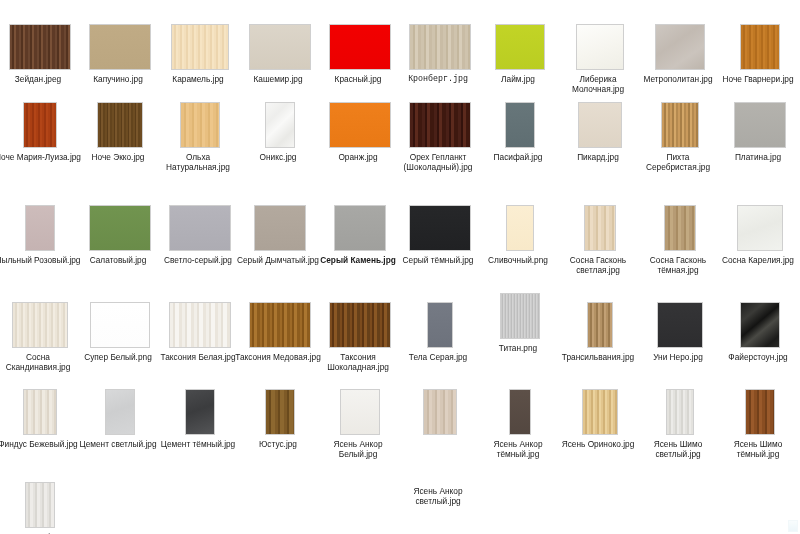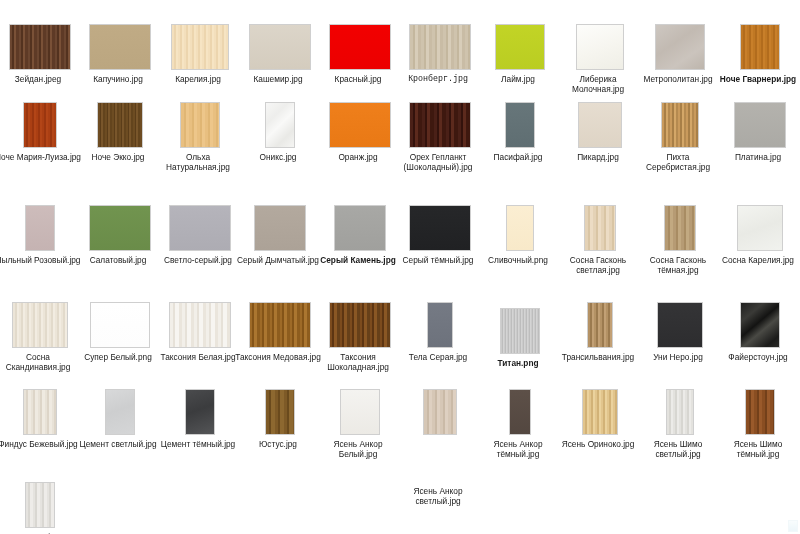--- a/index.html
+++ b/index.html
@@ -73,21 +73,21 @@
     <div class="file-cell" style="left: 80px; top: 8px;">
       <div class="thumb-box">
         <div class="thumb" style="width: 62px; height: 46px; background-image: linear-gradient(rgb(192, 171, 133) 0%, rgb(187, 166, 128) 100%);"></div>
       </div>
       <div class="file-label">Капучино.jpg</div>
     </div>
     <div class="file-cell" style="left: 160px; top: 8px;">
       <div class="thumb-box">
         <div class="thumb" style="width: 58px; height: 46px; background-image: repeating-linear-gradient(90deg, rgb(243, 223, 188) 0px, rgb(243, 223, 188) 2px, rgb(236, 213, 174) 2px, rgb(236, 213, 174) 4px, rgb(246, 228, 195) 4px, rgb(246, 228, 195) 6px);"></div>
       </div>
-      <div class="file-label">Карелия.jpg</div>
+      <div class="file-label">Карамель.jpg</div>
     </div>
     <div class="file-cell" style="left: 240px; top: 8px;">
       <div class="thumb-box">
         <div class="thumb" style="width: 62px; height: 46px; background-image: linear-gradient(rgb(220, 213, 201) 0%, rgb(212, 204, 190) 100%);"></div>
       </div>
       <div class="file-label">Кашемир.jpg</div>
     </div>
     <div class="file-cell" style="left: 320px; top: 8px;">
       <div class="thumb-box">
         <div class="thumb" style="width: 62px; height: 46px; background-image: linear-gradient(rgb(242, 0, 0) 0%, rgb(236, 0, 0) 100%);"></div>
@@ -111,21 +111,21 @@
         <div class="thumb" style="width: 48px; height: 46px; background-image: linear-gradient(160deg, rgb(253, 253, 251) 0%, rgb(246, 245, 239) 55%, rgb(239, 238, 230) 100%);"></div>
       </div>
       <div class="file-label">Либерика Молочная.jpg</div>
     </div>
     <div class="file-cell" style="left: 640px; top: 8px;">
       <div class="thumb-box">
         <div class="thumb" style="width: 50px; height: 46px; background-image: linear-gradient(145deg, rgb(205, 199, 193) 0%, rgb(194, 186, 178) 40%, rgb(203, 196, 189) 70%, rgb(189, 181, 172) 100%);"></div>
       </div>
       <div class="file-label">Метрополитан.jpg</div>
     </div>
-    <div class="file-cell" style="left: 720px; top: 8px; font-weight: bold;">
+    <div class="file-cell" style="left: 720px; top: 8px;">
       <div class="thumb-box">
         <div class="thumb" style="width: 40px; height: 46px; background-image: repeating-linear-gradient(90deg, rgb(192, 120, 36) 0px, rgb(192, 120, 36) 2px, rgb(178, 108, 29) 2px, rgb(178, 108, 29) 4px, rgb(200, 127, 42) 4px, rgb(200, 127, 42) 6px);"></div>
       </div>
       <div class="file-label">Ноче Гварнери.jpg</div>
     </div>
     <div class="file-cell" style="left: 0px; top: 86px;">
       <div class="thumb-box">
         <div class="thumb" style="width: 34px; height: 46px; background-image: repeating-linear-gradient(90deg, rgb(171, 63, 19) 0px, rgb(171, 63, 19) 2px, rgb(155, 54, 15) 2px, rgb(155, 54, 15) 4px, rgb(179, 69, 23) 4px, rgb(179, 69, 23) 6px);"></div>
       </div>
       <div class="file-label">Ноче Мария-Луиза.jpg</div>
@@ -273,21 +273,21 @@
         <div class="thumb" style="width: 62px; height: 46px; background-image: repeating-linear-gradient(90deg, rgb(124, 75, 29) 0px, rgb(124, 75, 29) 2px, rgb(93, 53, 18) 2px, rgb(93, 53, 18) 4px, rgb(138, 87, 36) 4px, rgb(138, 87, 36) 7px, rgb(103, 64, 25) 7px, rgb(103, 64, 25) 10px);"></div>
       </div>
       <div class="file-label">Таксония Шоколадная.jpg</div>
     </div>
     <div class="file-cell" style="left: 400px; top: 286px;">
       <div class="thumb-box">
         <div class="thumb" style="width: 26px; height: 46px; background-image: linear-gradient(rgb(117, 122, 132) 0%, rgb(109, 114, 124) 100%);"></div>
       </div>
       <div class="file-label">Тела Серая.jpg</div>
     </div>
-    <div class="file-cell" style="left: 480px; top: 292px; font-weight: bold;">
+    <div class="file-cell" style="left: 480px; top: 277px;">
       <div class="thumb-box">
         <div class="thumb" style="width: 40px; height: 46px; background-image: repeating-linear-gradient(90deg, rgb(203, 203, 203) 0px, rgb(203, 203, 203) 1px, rgb(189, 189, 189) 1px, rgb(189, 189, 189) 2px, rgb(212, 212, 212) 2px, rgb(212, 212, 212) 3px);"></div>
       </div>
       <div class="file-label">Титан.png</div>
     </div>
     <div class="file-cell" style="left: 560px; top: 286px;">
       <div class="thumb-box">
         <div class="thumb" style="width: 26px; height: 46px; background-image: repeating-linear-gradient(90deg, rgb(180, 146, 101) 0px, rgb(180, 146, 101) 2px, rgb(155, 122, 79) 2px, rgb(155, 122, 79) 4px, rgb(194, 160, 117) 4px, rgb(194, 160, 117) 6px);"></div>
       </div>
       <div class="file-label">Трансильвания.jpg</div>

